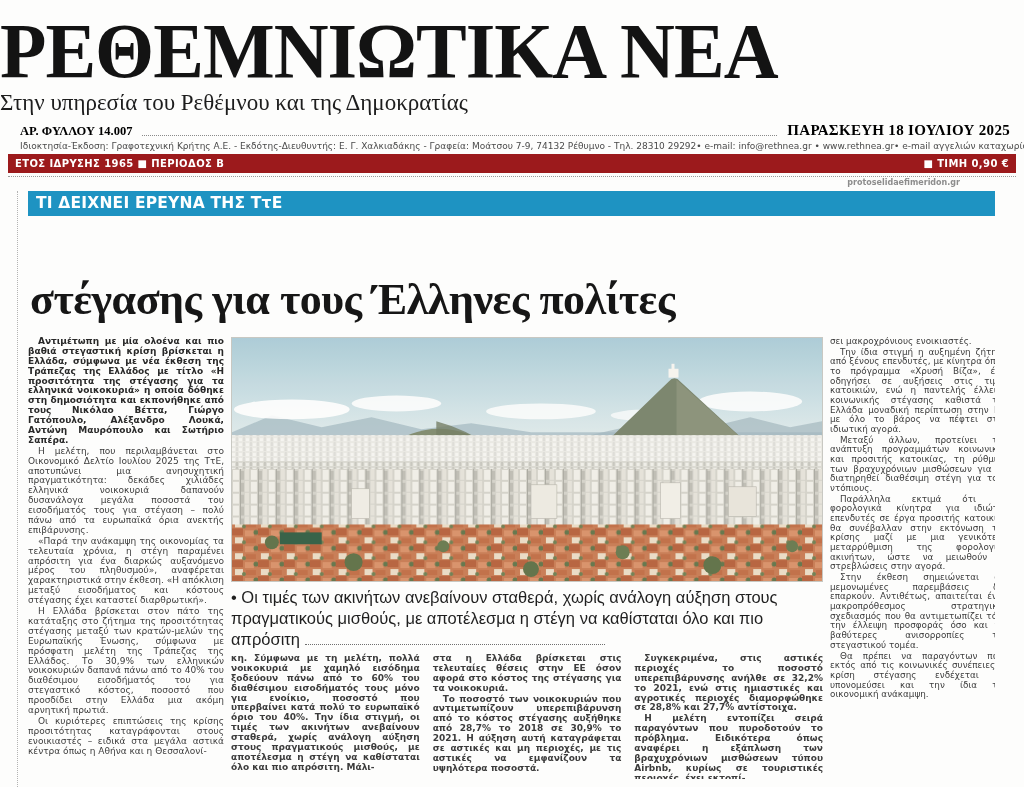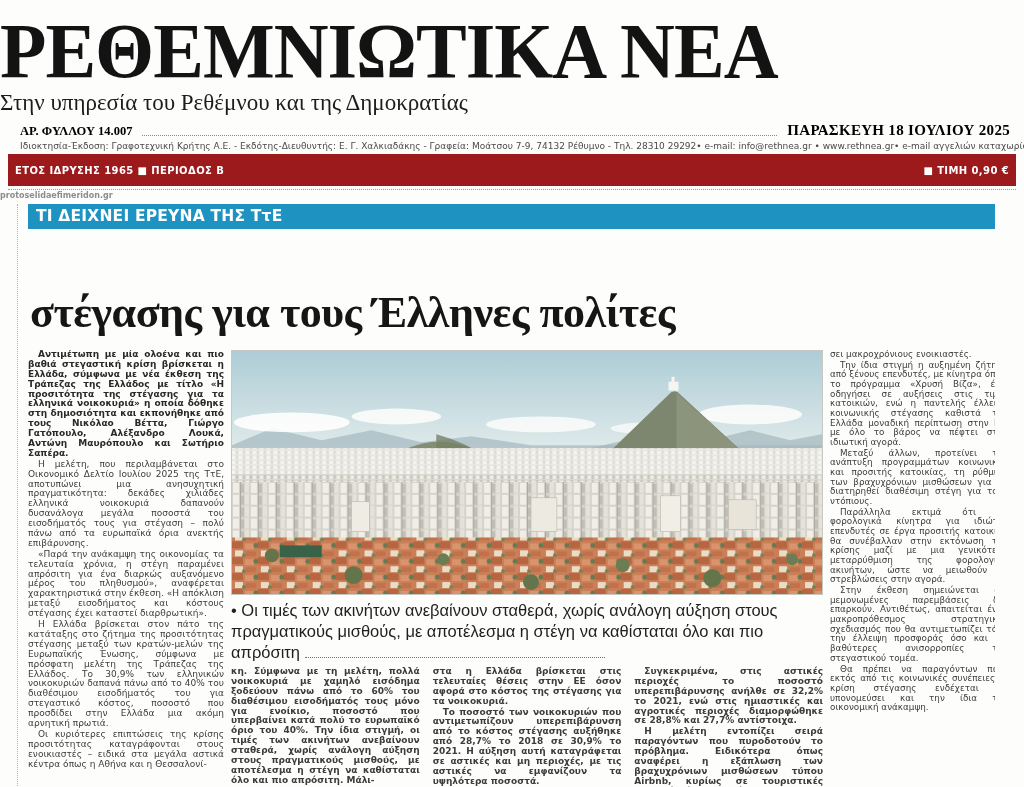--- a/index.html
+++ b/index.html
@@ -31,26 +31,26 @@
     font-family:"Liberation Serif","DejaVu Serif",serif; font-weight:bold; color:#000000;
   }
   .issue-row .issue{ font-size:12.5px; }
   .issue-row .dots{ flex:1; border-bottom:1px dotted #8a8a8a; margin:0 10px 3px; height:1px;}
   .issue-row .date{ font-size:15px; letter-spacing:.3px;}
   .publisher-row{
     display:flex; justify-content:space-between; align-items:flex-end;
     margin:2px 14px 3px 20px; font-size:9px; color:#4a4a4a; white-space:nowrap;
   }
   .red-bar{
-    margin:0 8px; height:32px; background:var(--bar_red); color:#fff;
+    margin:0 8px; height:19px; background:var(--bar_red); color:#fff;
     display:flex; justify-content:space-between; align-items:center;
     font-size:10px; font-weight:bold; letter-spacing:.4px; padding:0 7px;
   }
   .under-red{ margin:2px 8px 0; border-bottom:1px dotted #9a9a9a; height:2px; }
-  .watermark{ margin:1px 64px 0 0; font-size:8px; color:#8d8d8d; font-weight:bold; }
+  .watermark{ text-align:right; margin:1px 64px 0 0; font-size:8px; color:#8d8d8d; font-weight:bold; }
   
   .article-wrap{
     margin:4px 29px 0 17px; border-left:1px dotted #b3b3b3; padding-left:10px;
     height:596px;
   }
   .kicker-bar{
     background:var(--kicker_blue); color:#fff; height:25px; line-height:25px;
     font-size:15.5px; font-weight:bold; padding-left:8px; letter-spacing:.2px;
   }
   .headline{

